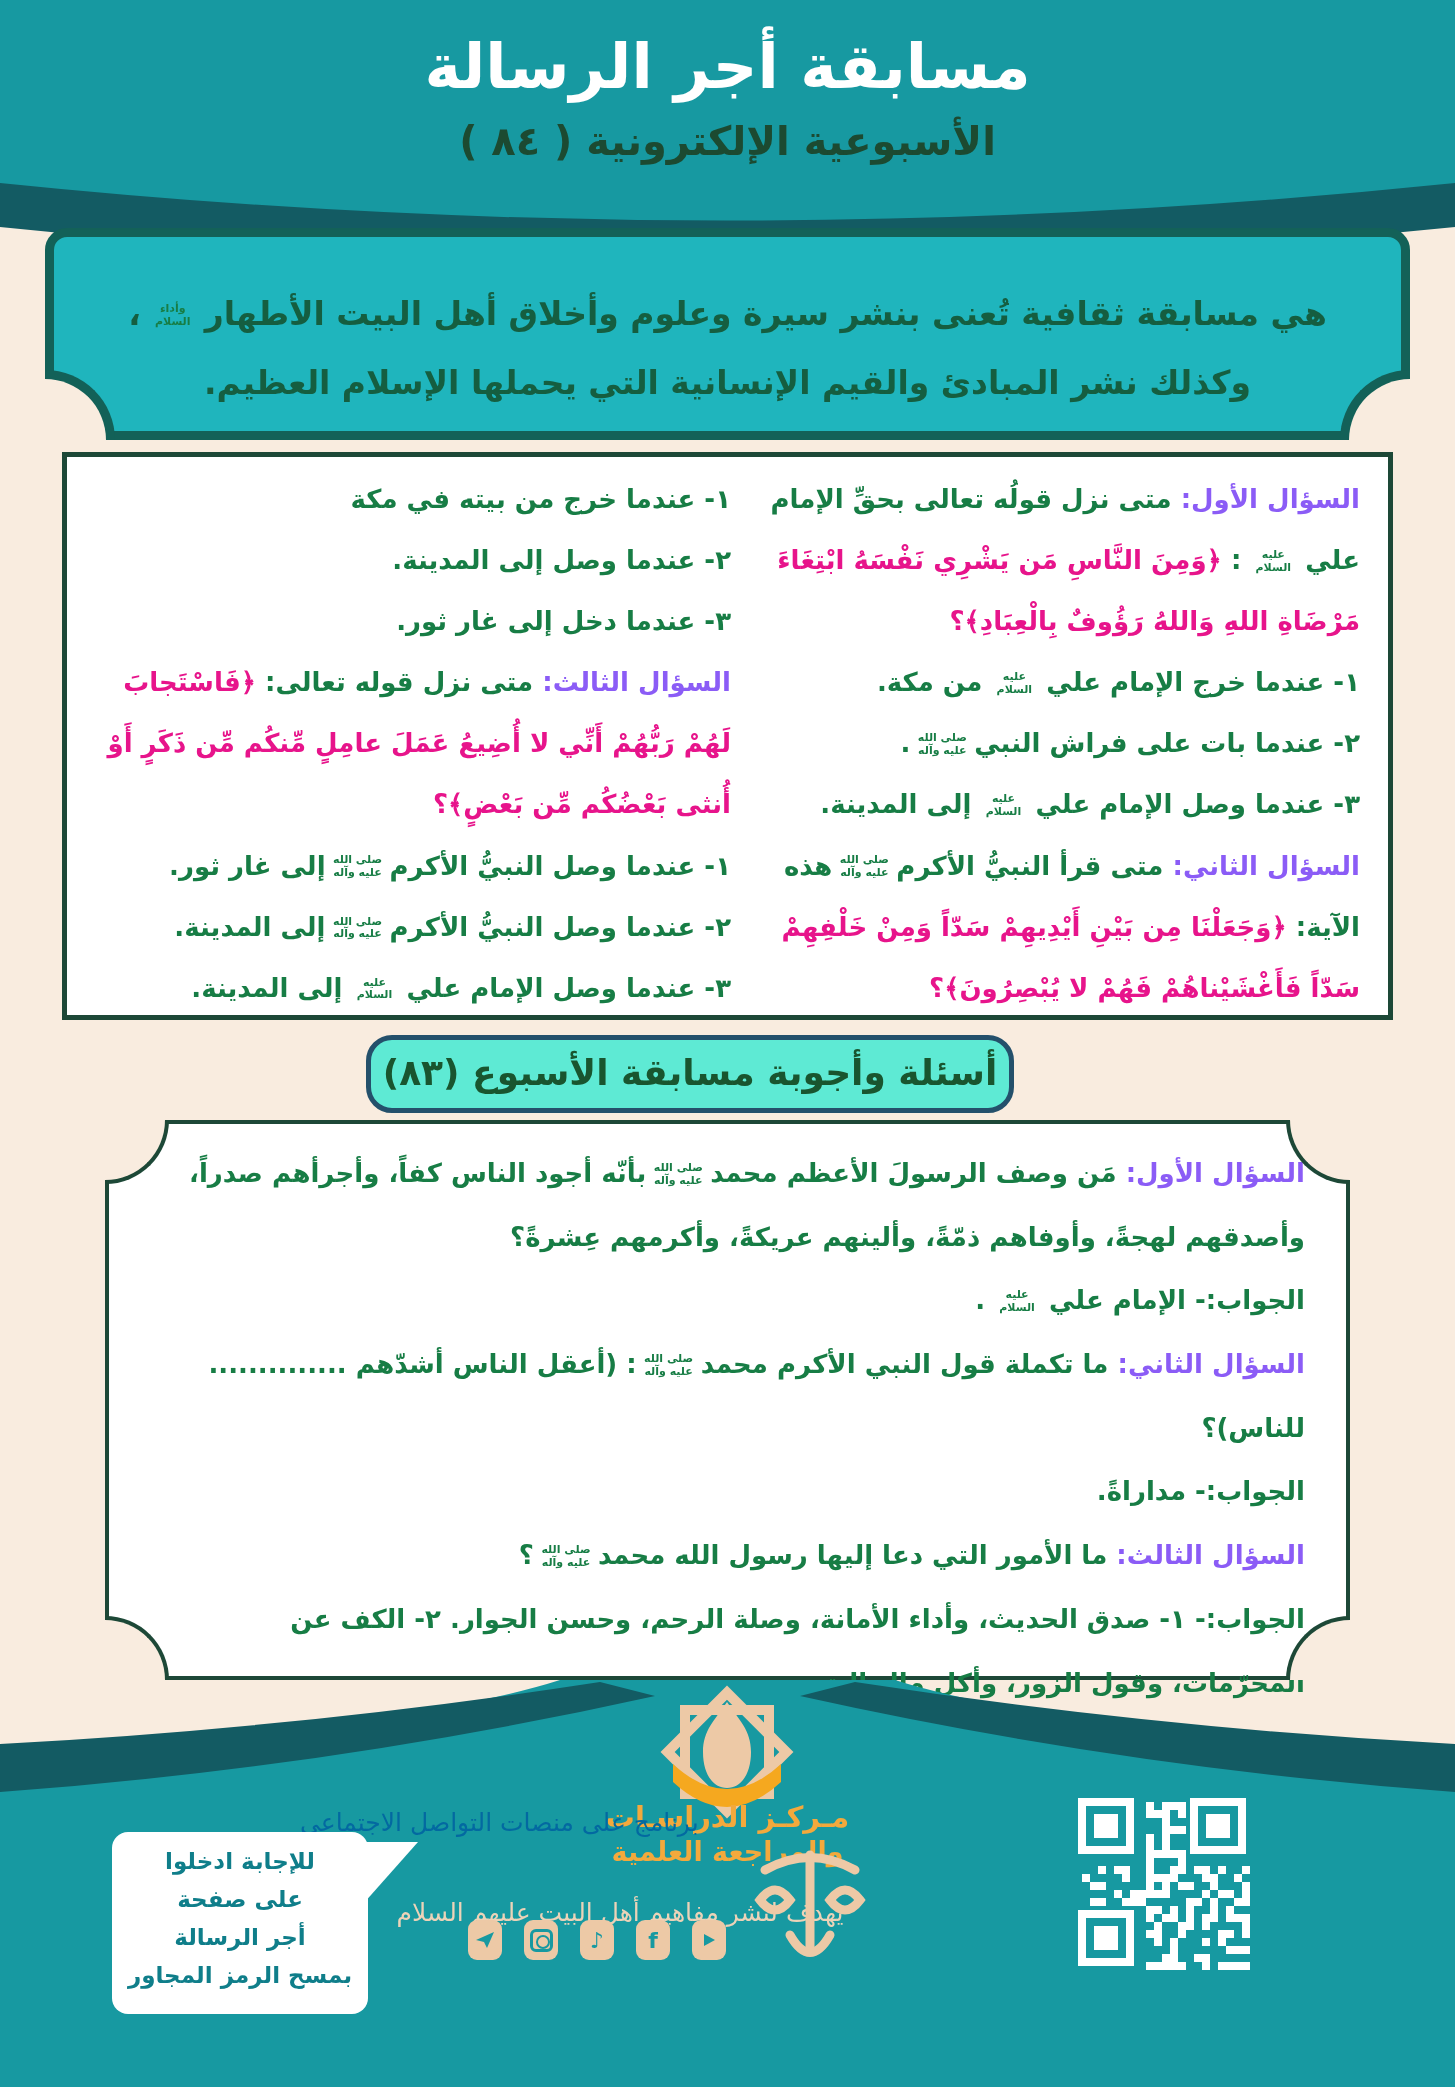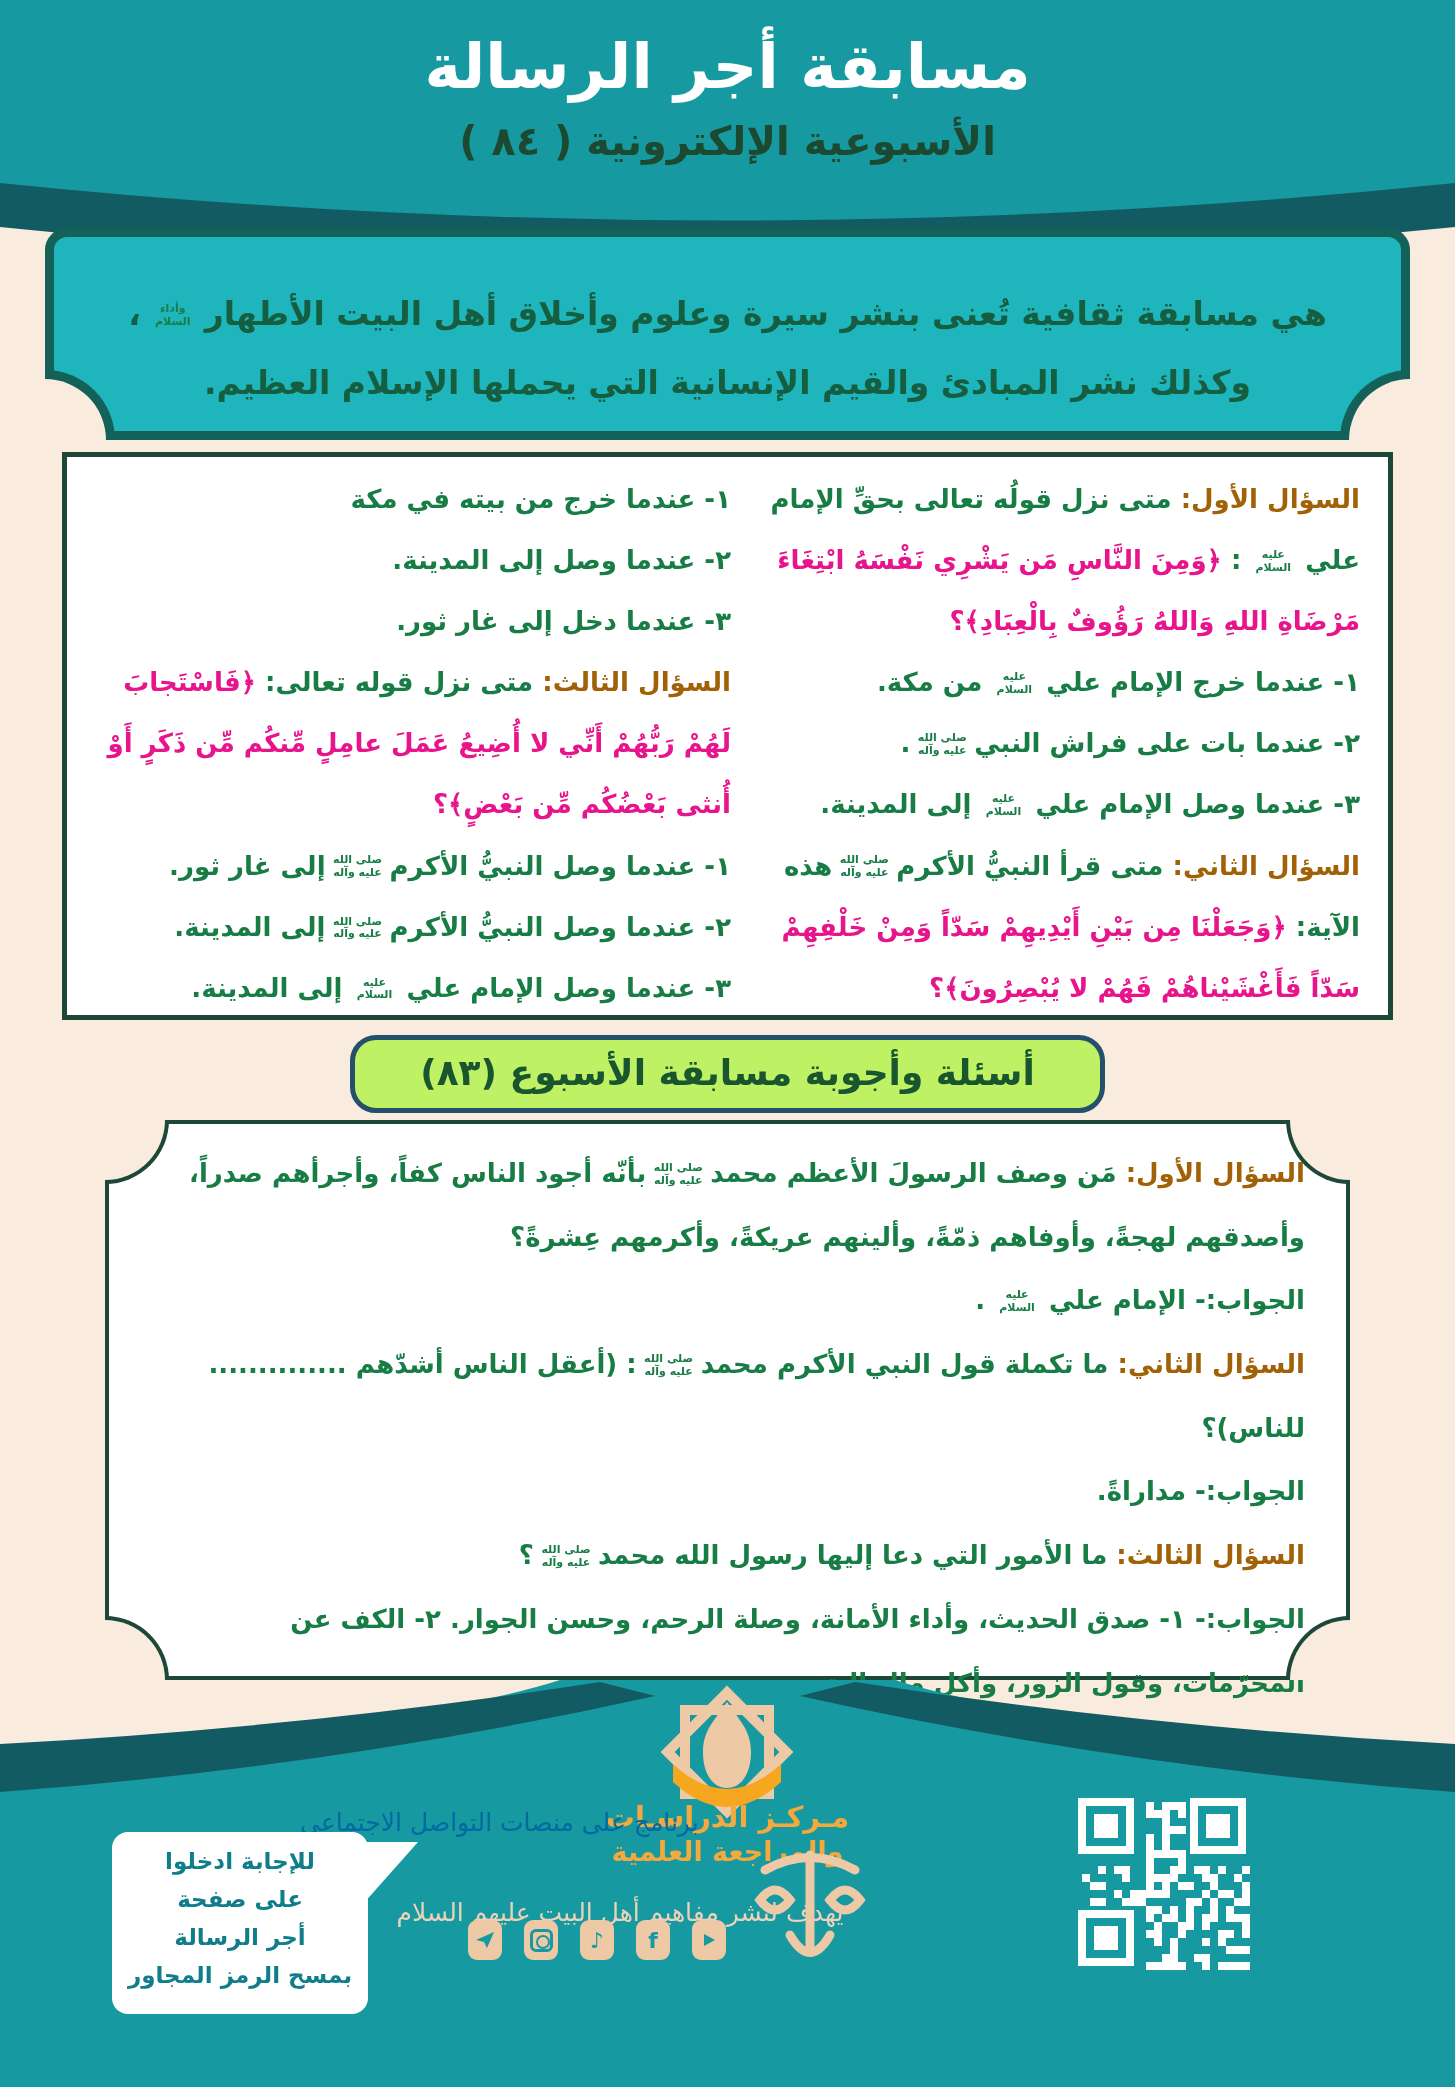--- a/index.html
+++ b/index.html
@@ -26,28 +26,28 @@
     border-top:9px solid #136158;border-right:9px solid #136158}
   .banner .n-br{right:-9px;bottom:-9px;border-top-left-radius:100%;
     border-top:9px solid #136158;border-left:9px solid #136158}
   
   .box1{position:absolute;left:62px;top:452px;width:1331px;height:568px;
     background:#ffffff;border:5px solid #1d4837;box-sizing:border-box;font-size:26px}
   .col{position:absolute;top:12px;line-height:2.35}
   .col-r{right:28px;width:625px}
   .col-l{left:24px;width:640px}
   .col p{margin:0;text-align:right}
-  .red{color:#a16207}
+  .red{color:#8b5cf6}
   .grn{color:#177d45}
   .mag{color:#e7148b}
   .hon{display:inline-block;font-size:11px;line-height:1.15;color:#177d45;
     max-width:58px;vertical-align:middle;text-align:center;margin:0 3px;white-space:normal}
   
-  .obanner{position:absolute;left:350px;top:1035px;width:755px;height:78px;
-    background:#bef264;border:5px solid #24506b;border-radius:26px;box-sizing:border-box;
+  .obanner{position:absolute;left:366px;top:1035px;width:648px;height:78px;
+    background:#5eead4;border:5px solid #24506b;border-radius:26px;box-sizing:border-box;
     text-align:center;color:#19552f;font-size:36px;line-height:66px}
   
   .box2{position:absolute;left:105px;top:1120px;width:1245px;height:560px;
     background:#ffffff;border:4px solid #1d4837;box-sizing:border-box;
     font-size:26px;padding:18px 41px;line-height:2.45}
   .box2 p{margin:0;text-align:right}
   .box2 .sc{position:absolute;width:64px;height:64px;background:#f9ecdf;box-sizing:border-box}
   .sc-tl{top:-4px;left:-4px;border-bottom-right-radius:100%;border-bottom:4px solid #1d4837;border-right:4px solid #1d4837}
   .sc-tr{top:-4px;right:-4px;border-bottom-left-radius:100%;border-bottom:4px solid #1d4837;border-left:4px solid #1d4837}
   .sc-bl{bottom:-4px;left:-4px;border-top-right-radius:100%;border-top:4px solid #1d4837;border-right:4px solid #1d4837}

